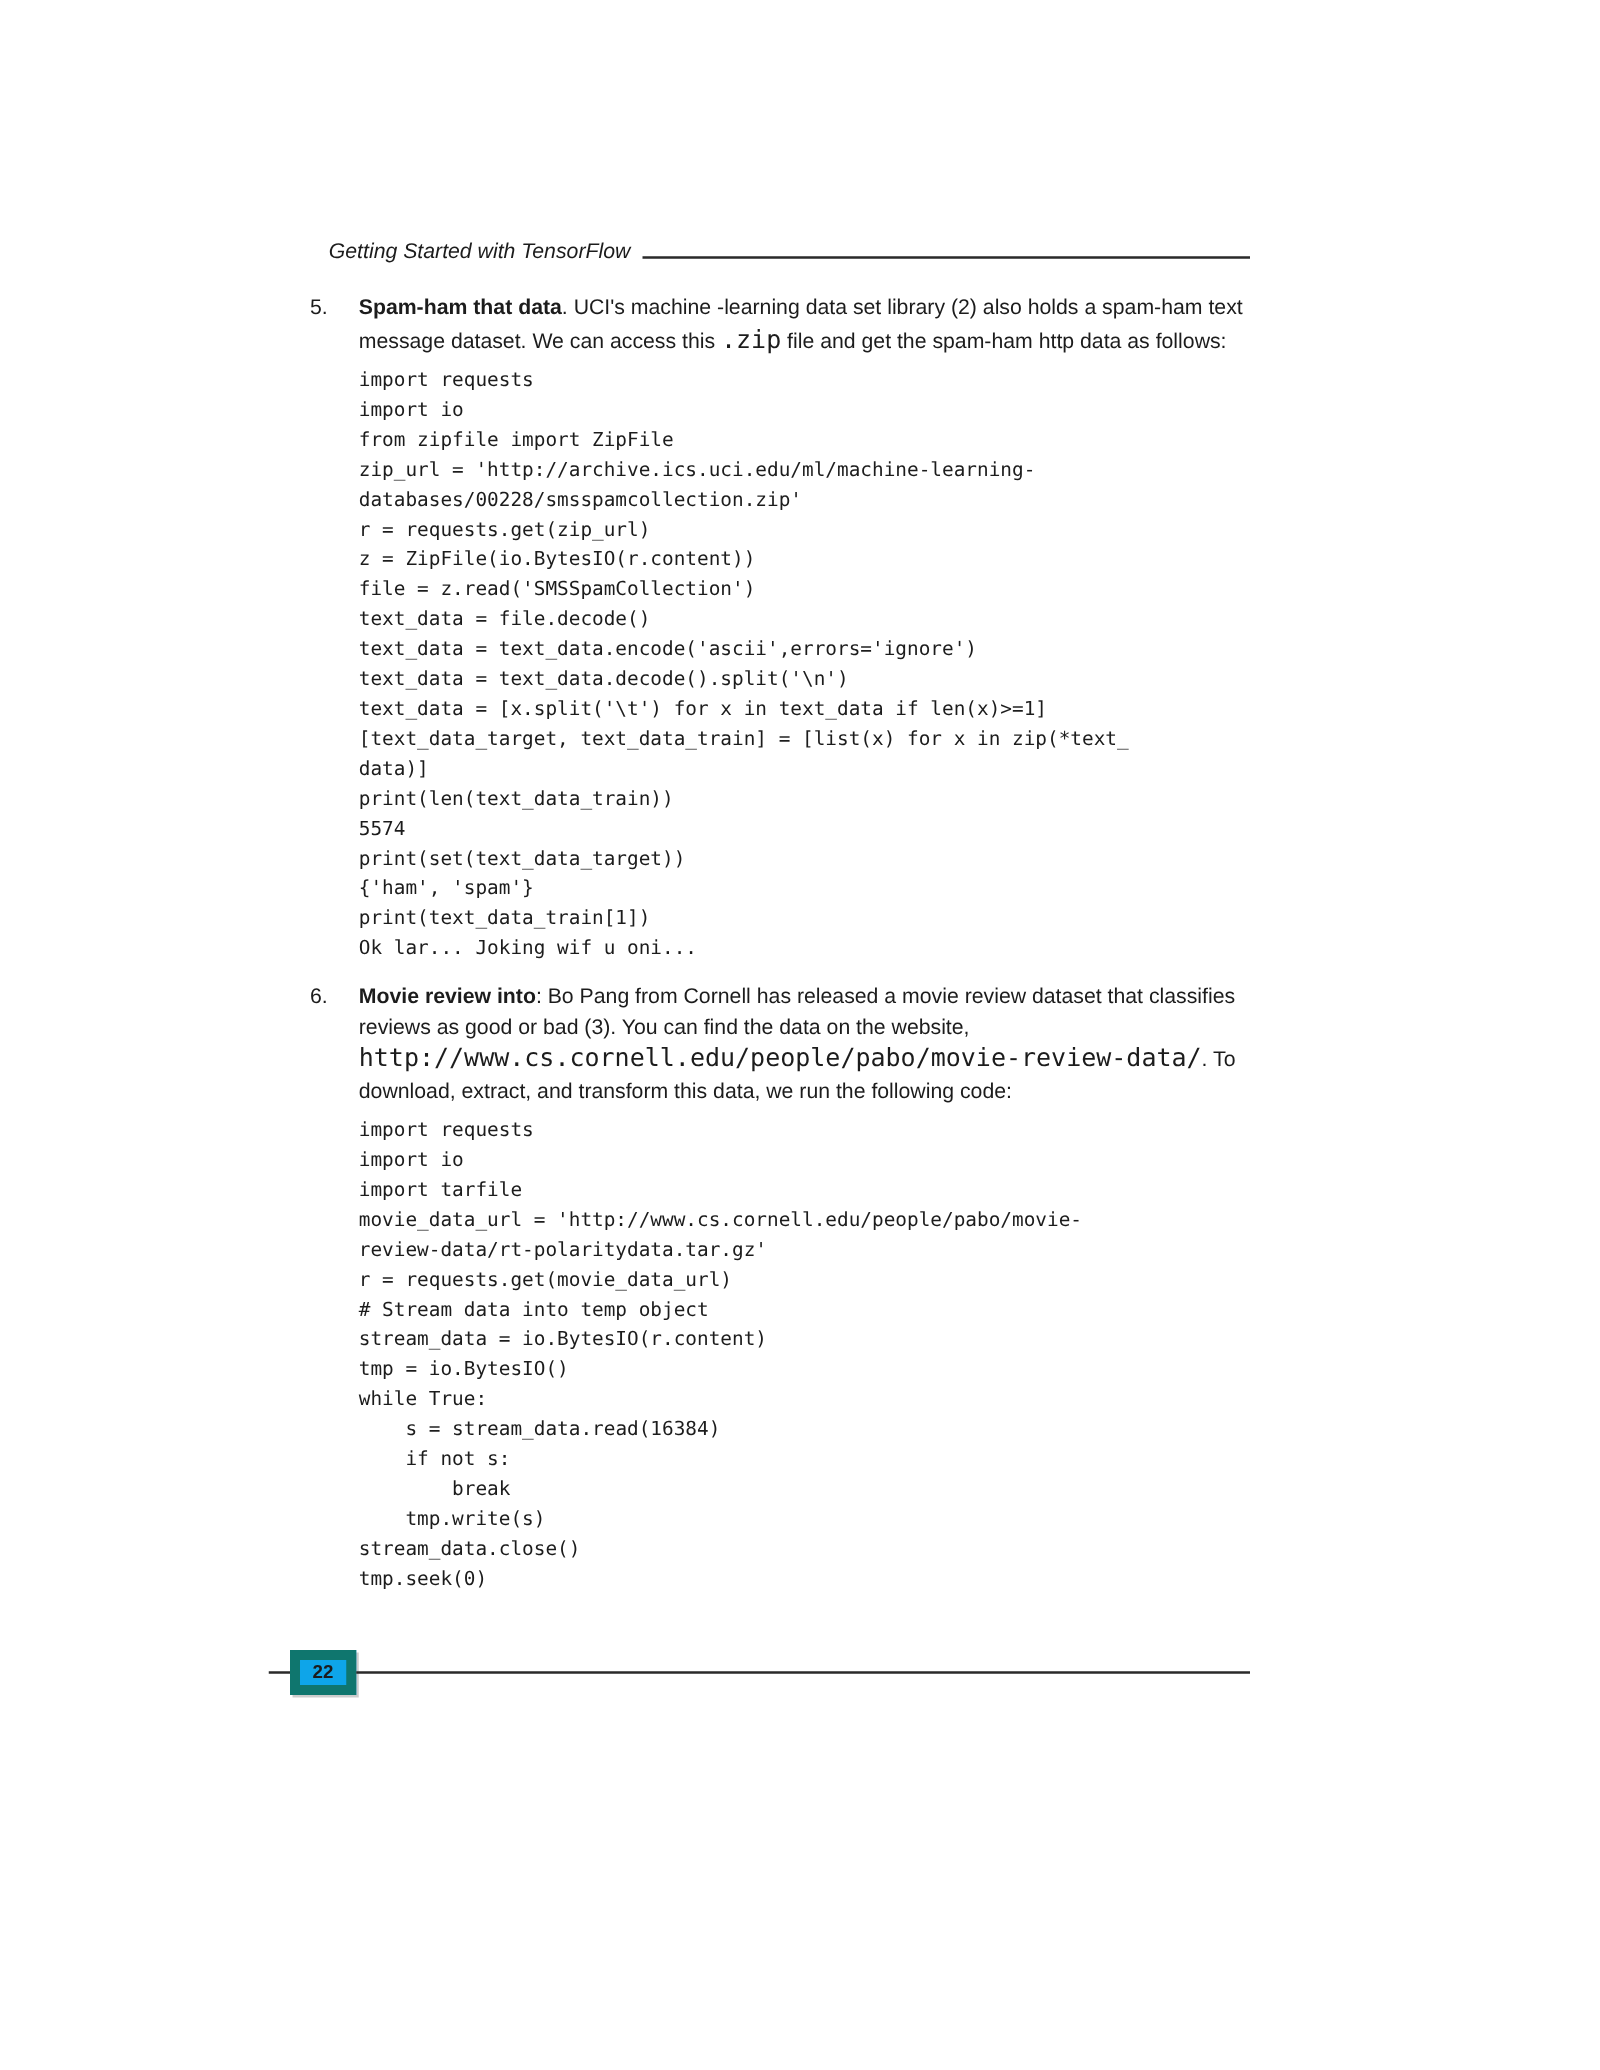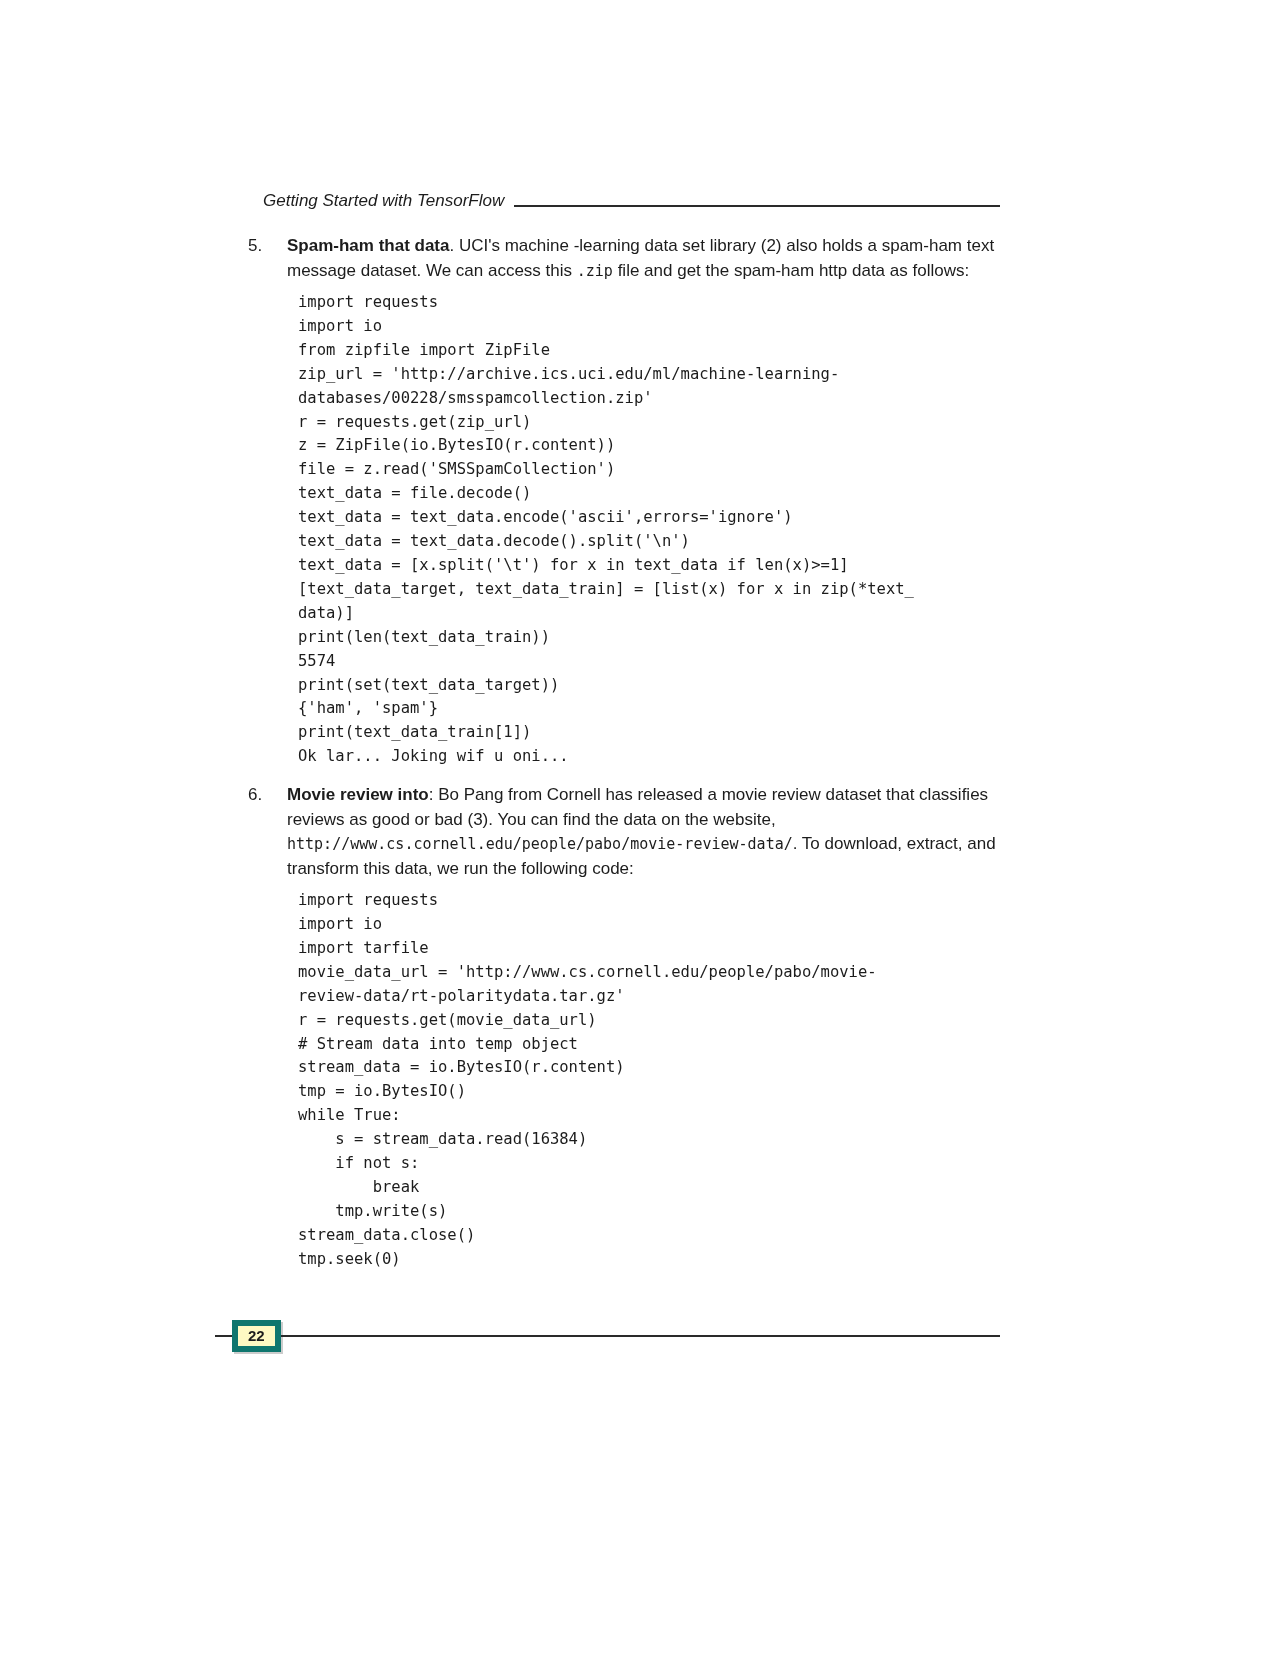--- a/index.html
+++ b/index.html
@@ -49,54 +49,53 @@
     line-height: 24.5px;
   }
   .item-body { flex: 1; min-width: 0; }
   .item-para {
     font-size: 17px;
     line-height: 24.5px;
   }
   .item-para b { font-weight: bold; }
   .inline-code {
     font-family: "DejaVu Sans Mono", monospace;
-    font-size: 15px;
+    font-size: 20px;
     overflow-wrap: anywhere;
   }
   .code-block {
     margin-top: 8px;
     font-family: "DejaVu Sans Mono", monospace;
     font-size: 15.5px;
     line-height: 23.9px;
     white-space: pre-wrap;
     color: #1c1c1c;
-    margin-left: 11px;
   }
 
   
   .footer {
     position: absolute;
     left: 215px;
     right: 280px;
     top: 1320px;
     display: flex;
     align-items: center;
   }
   .footer-rule-left {
     width: 17px;
     height: 0;
     border-bottom: 2px solid #2a2a2a;
   }
   .page-number-box {
-    border: 6px solid #0f766e;
+    border: 8px solid #0f766e;
     font-weight: bold;
     font-size: 15px;
     line-height: 18px;
     padding: 1px 10px;
-    background: #fef9c3;
+    background: #0ea5e9;
     box-shadow: 2px 2px 0 rgba(0,0,0,0.2);
   }
   .footer-rule-right {
     flex: 1;
     height: 0;
     border-bottom: 2px solid #2a2a2a;
   }
 </style>
 </head>
 <body>

